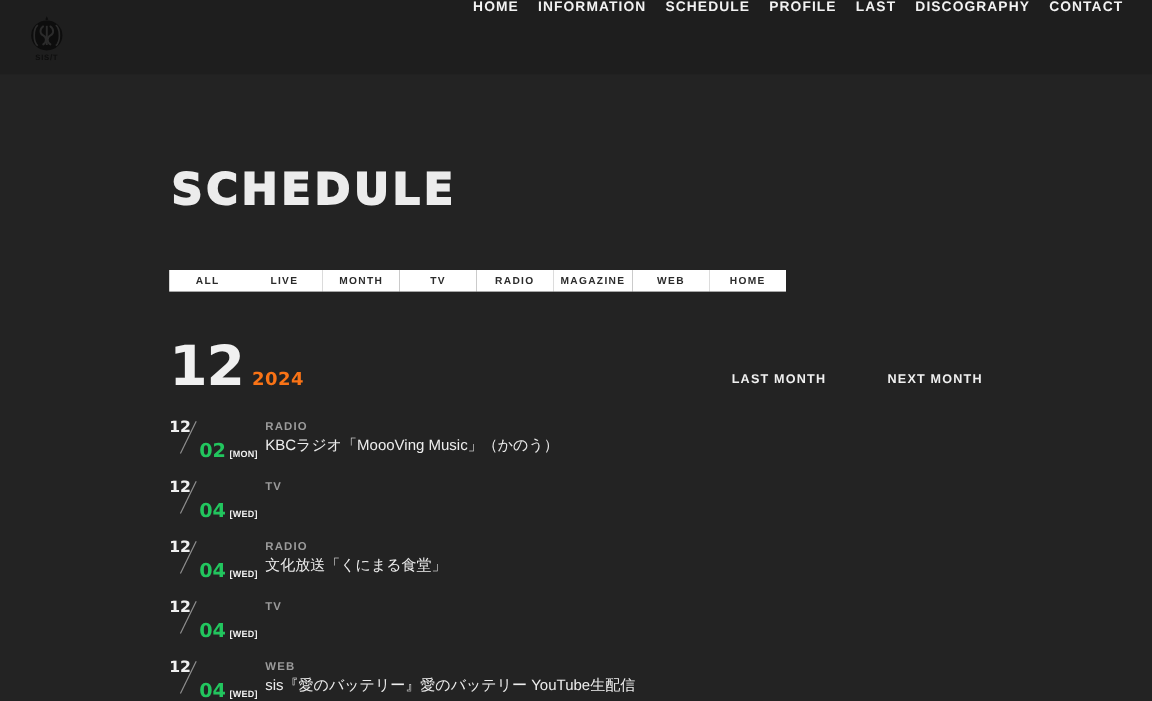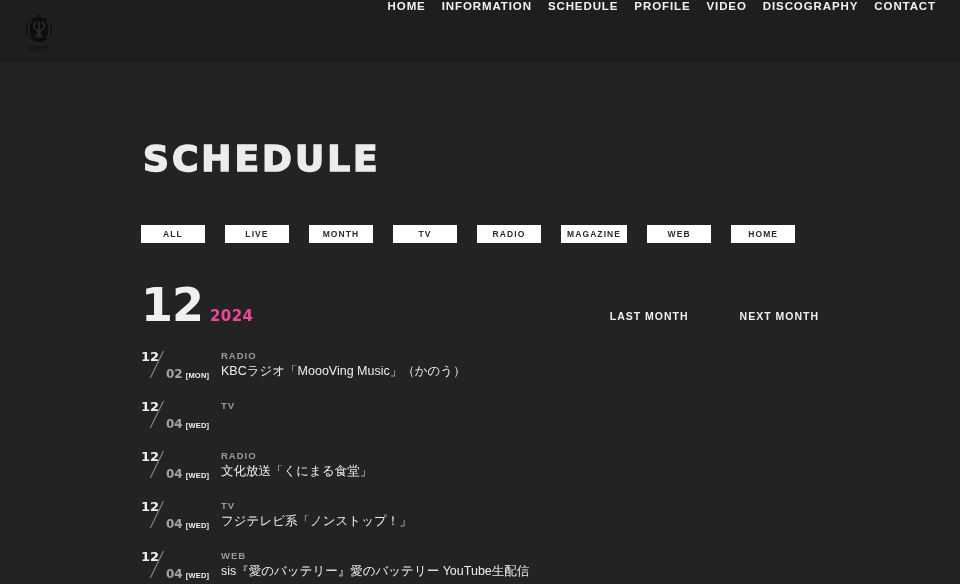--- a/index.html
+++ b/index.html
@@ -77,21 +77,21 @@
     font-family:"DejaVu Sans", sans-serif;
     -webkit-text-stroke:1.5px #ececec;
   }
 
   
   .filter-bar{
     position:absolute;
     left:141px;
     top:163px;
     display:flex;
-    gap:20px;
+    gap:0;
   }
   .filter-btn{
     background:#ffffff;
     border:none;
     color:#2b2b2b;
     font-size:8.5px;
     font-weight:bold;
     letter-spacing:1.1px;
     height:18px;
     padding:0 6px;
@@ -120,21 +120,21 @@
   }
   .month-num{
     color:#f0f0f0;
     font-size:46px;
     font-weight:900;
     letter-spacing:-1px;
     line-height:1;
     font-family:"DejaVu Sans", sans-serif;
   }
   .month-year{
-    color:#ec4899;
+    color:#f97316;
     font-size:15px;
     font-weight:900;
     margin-left:7px;
     letter-spacing:.4px;
     font-family:"DejaVu Sans", sans-serif;
   }
   .month-nav{
     display:flex;
     gap:22px;
     padding-bottom:6px;
@@ -190,22 +190,22 @@
     transform-origin:top center;
   }
   .date-day-wrap{
     position:absolute;
     left:25px;
     top:20px;
     display:flex;
     align-items:baseline;
   }
   .date-day{
-    color:#a3a3a3;
-    font-size:12px;
+    color:#22c55e;
+    font-size:16px;
     font-weight:900;
     line-height:1;
     font-family:"DejaVu Sans", sans-serif;
   }
   .date-dow{
     color:#f0f0f0;
     font-size:7.5px;
     font-weight:bold;
     margin-left:3px;
     letter-spacing:.2px;
@@ -247,21 +247,21 @@
       </svg>
     </span>
     <span class="logo-word">SIS/T</span>
   </a>
 
   <nav class="main-nav">
     <a class="nav-link">HOME</a>
     <a class="nav-link">INFORMATION</a>
     <a class="nav-link">SCHEDULE</a>
     <a class="nav-link">PROFILE</a>
-    <a class="nav-link">VIDEO</a>
+    <a class="nav-link">LAST</a>
     <a class="nav-link">DISCOGRAPHY</a>
     <a class="nav-link">CONTACT</a>
   </nav>
 </header>
 
 <main class="page">
 
   <h1 class="page-title">SCHEDULE</h1>
 
   <div class="filter-bar">
@@ -336,21 +336,20 @@
       <div class="date-col">
         <span class="date-month">12</span>
         <span class="date-slash"></span>
         <span class="date-day-wrap">
           <span class="date-day">04</span>
           <span class="date-dow">[WED]</span>
         </span>
       </div>
       <div class="info-col">
         <div class="cat-label">TV</div>
-        <div class="item-title">フジテレビ系「ノンストップ！」</div>
       </div>
     </div>
 
     <div class="schedule-item">
       <div class="date-col">
         <span class="date-month">12</span>
         <span class="date-slash"></span>
         <span class="date-day-wrap">
           <span class="date-day">04</span>
           <span class="date-dow">[WED]</span>

